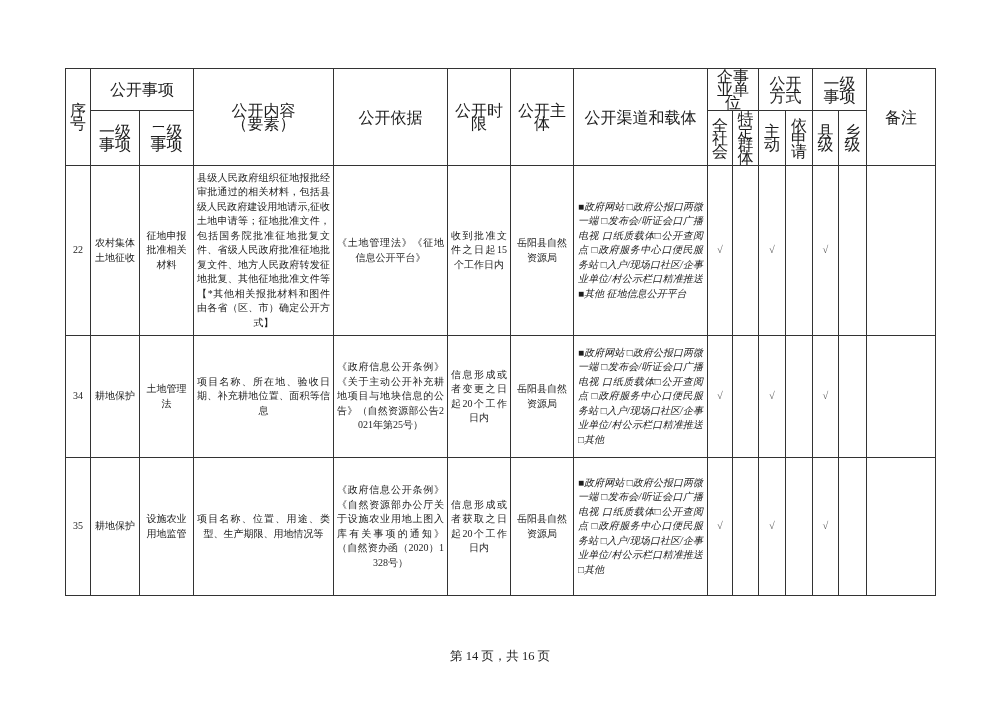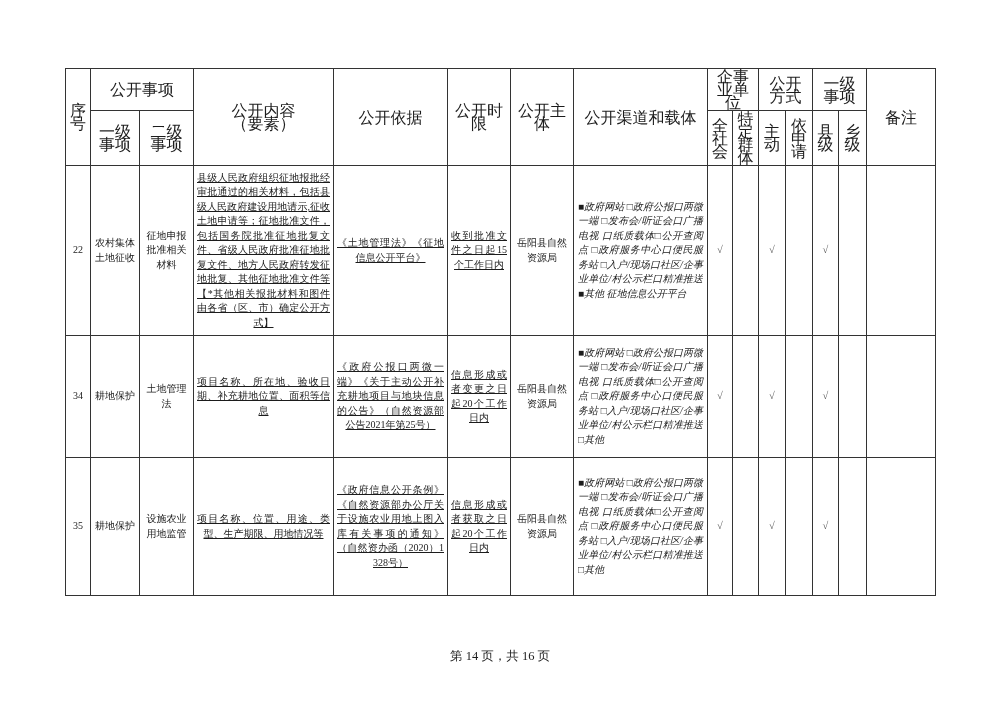--- a/index.html
+++ b/index.html
@@ -26,21 +26,20 @@
     text-align:center;
     vertical-align:middle;
     padding:1px 3px;
     word-break:break-all;
   }
   .disclosure th { font-size:16px; line-height:13px; }
   .hdr-multiline { white-space:pre-line; }
   td.cell-paragraph {
     text-align:justify;
     text-align-last:center;
-    text-decoration:underline;
   }
   td.cell-channels {
     text-align:justify;
     text-align-last:left;
     padding:2px 4px;
     font-style:italic;
   }
   td.cell-check { color:#555; font-size:10.5px; }
   .footer {
     position:absolute; left:0; top:648px; width:1000px;
@@ -117,21 +116,21 @@
         <td class="cell-check">√</td>
         <td class="cell-check"></td>
         <td></td>
       </tr>
 
       <tr style="height:122px">
         <td>34</td>
         <td>耕地保护</td>
         <td>土地管理法</td>
         <td class="cell-paragraph">项目名称、所在地、验收日期、补充耕地位置、面积等信息</td>
-        <td class="cell-paragraph">《政府公报口两微一端》《关于主动公开补充耕地项目与地块信息的公告》（自然资源部公告2021年第25号）</td>
+        <td class="cell-paragraph">《政府信息公开条例》《关于主动公开补充耕地项目与地块信息的公告》（自然资源部公告2021年第25号）</td>
         <td class="cell-paragraph">信息形成或者变更之日起20个工作日内</td>
         <td>岳阳县自然资源局</td>
         <td class="cell-channels">■政府网站 □政府公报口两微一端 □发布会/听证会口广播电视 口纸质载体□公开查阅点 □政府服务中心口便民服务站 □入户/现场口社区/企事业单位/村公示栏口精准推送 □其他</td>
         <td class="cell-check">√</td>
         <td class="cell-check"></td>
         <td class="cell-check">√</td>
         <td class="cell-check"></td>
         <td class="cell-check">√</td>
         <td class="cell-check"></td>
         <td></td>

